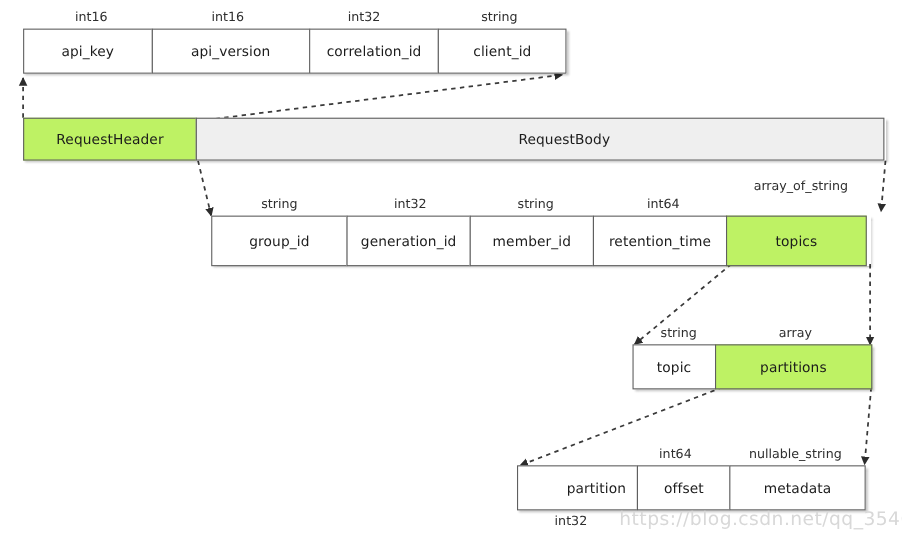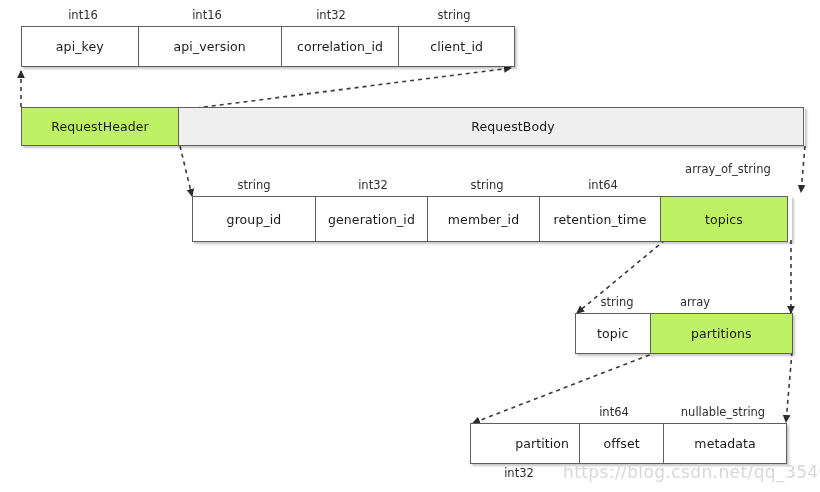--- a/index.html
+++ b/index.html
@@ -141,21 +141,21 @@
   <div class="row" style="left:575px; top:313px; width:218px; height:41px;">
     <div class="cell" style="width:81px;">
       <span>topic</span>
     </div>
     <div class="cell shaded" style="width:154px;">
       <span>partitions</span>
     </div>
   </div>
 
   <div class="tlabel" style="left:617px; top:295px;">string</div>
-  <div class="tlabel" style="left:695px; top:295px;text-align:center;">array</div>
+  <div class="tlabel" style="left:723px; top:295px;text-align:center;">array</div>
 
   <div class="row" style="left:470px; top:423px; width:317px; height:41px;">
     <div class="cell" style="width:114px;padding-left:34px;">
       <span>partition</span>
     </div>
     <div class="cell" style="width:89px;">
       <span>offset</span>
     </div>
     <div class="cell" style="width:130px;">
       <span>metadata</span>

